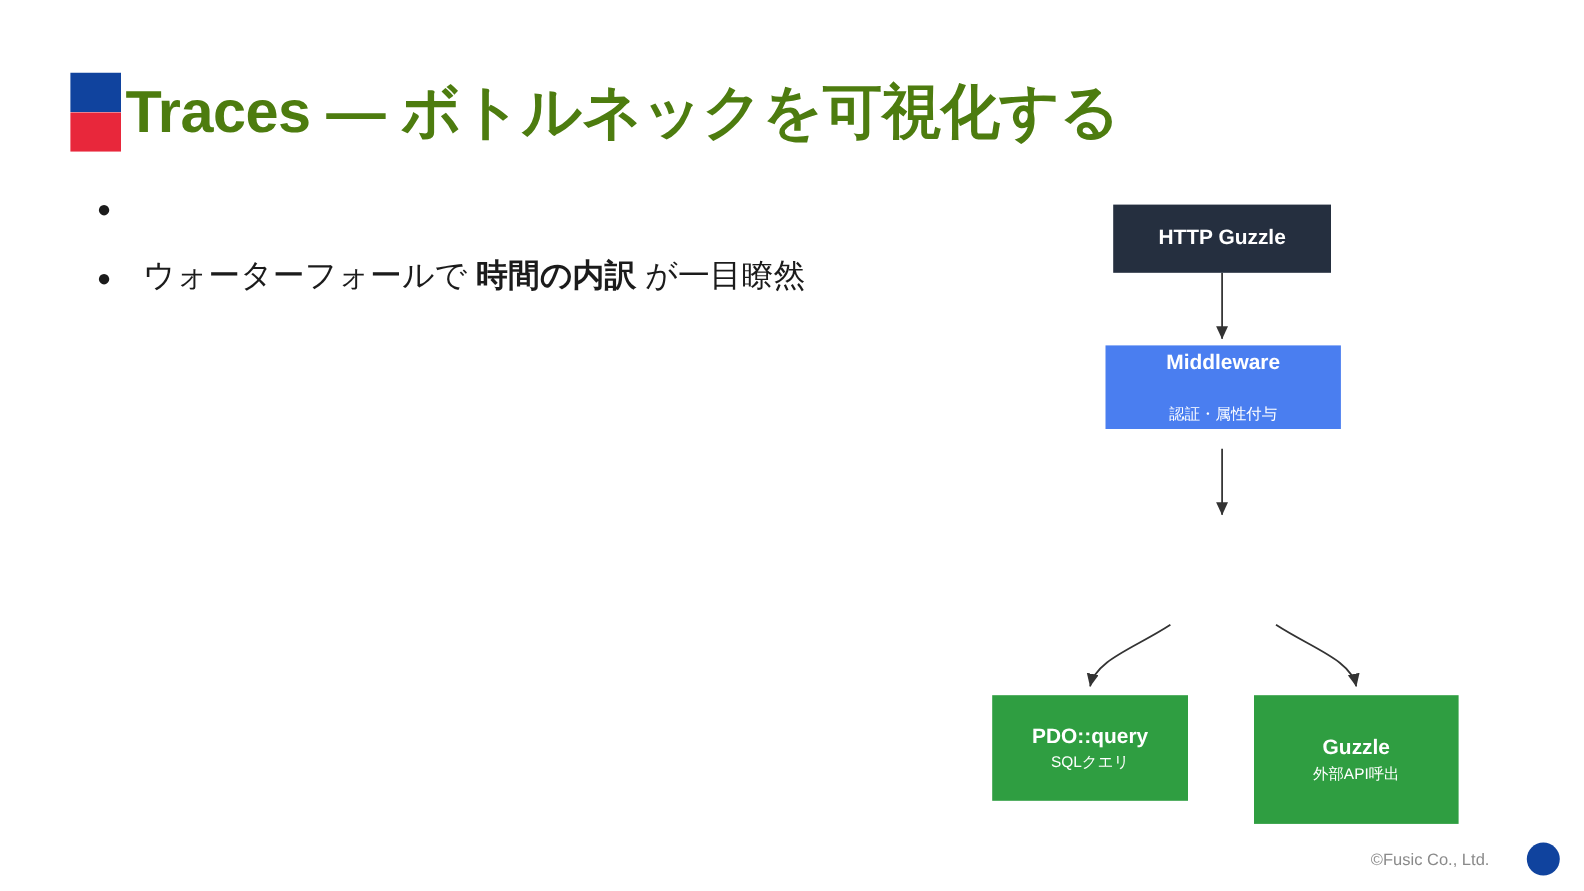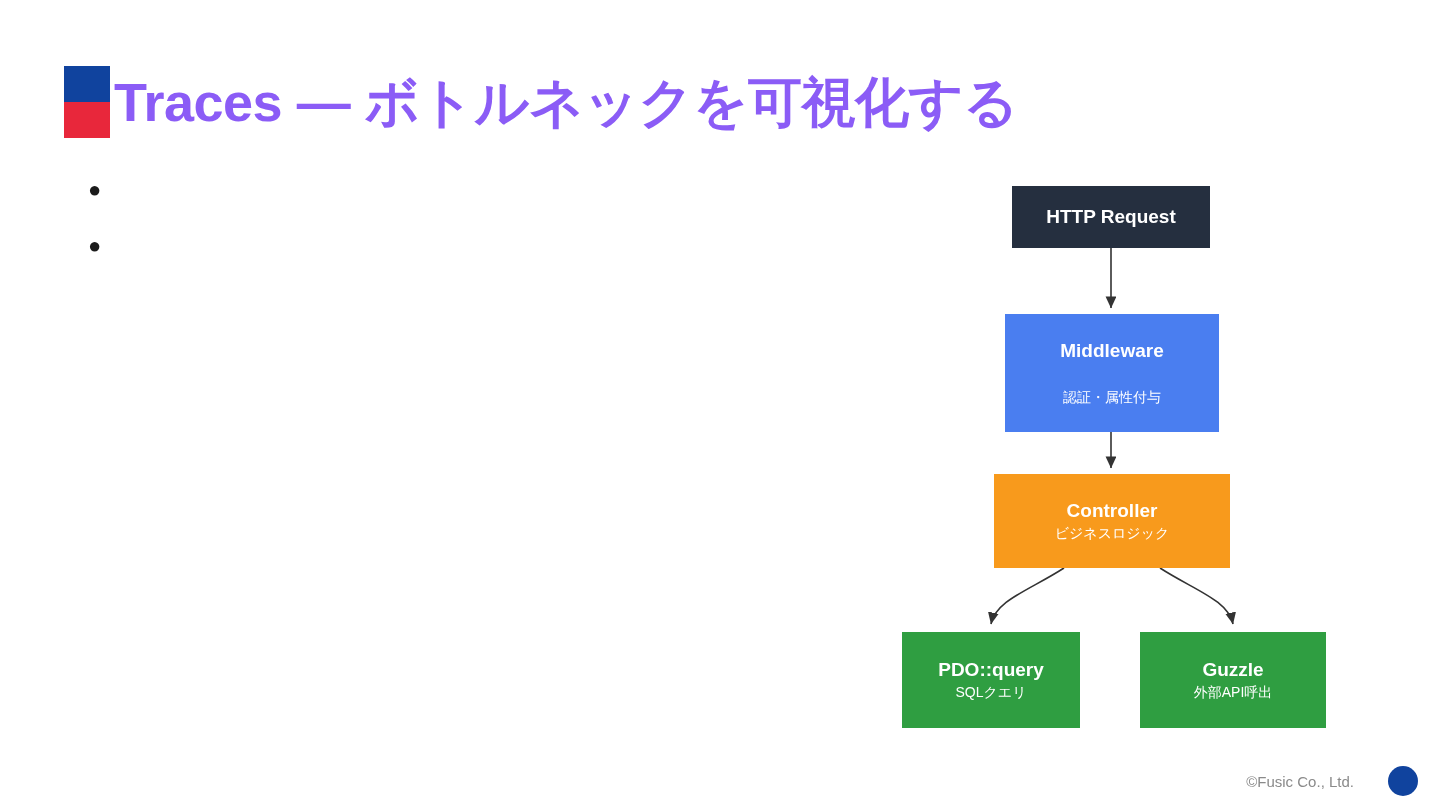--- a/index.html
+++ b/index.html
@@ -50,21 +50,21 @@
     height: 36px;
     background: #10439e;
     transform: skewX(-22deg);
   }
   .title-accent .slash-bottom::before {
     background: #e8273b;
   }
   .slide-title-text {
     font-size: 54px;
     font-weight: bold;
-    color: #8b5cf6;
+    color: #4d7c0f;
     letter-spacing: -0.5px;
     white-space: nowrap;
     line-height: 1;
   }
 
   
   .bullet-list {
     position: absolute;
     left: 88px;
     top: 174px;
@@ -117,24 +117,24 @@
   .flow-node .node-title {
     font-size: 19px;
     font-weight: bold;
   }
   .flow-node .node-sub {
     font-size: 14px;
     font-weight: normal;
     margin-top: 2px;
   }
   .node-http     { left: 132px; top: 16px;  width: 198px; height: 62px;  background: #252f3f; }
-  .node-mw       { left: 125px; top: 144px; width: 214px; height: 118px;  background: #4a7ef0; gap: 24px; }
+  .node-mw       { left: 125px; top: 144px; width: 214px; height: 76px;  background: #4a7ef0; gap: 24px; }
   .node-ctrl     { left: 114px; top: 304px; width: 236px; height: 94px;  background: #f89a1c; }
   .node-pdo      { left: 22px;  top: 462px; width: 178px; height: 96px;  background: #2f9e41; }
-  .node-guzzle   { left: 260px; top: 462px; width: 186px; height: 96px;  background: #2f9e41; }
+  .node-guzzle   { left: 260px; top: 462px; width: 186px; height: 117px;  background: #2f9e41; }
 
   
   .footer {
     position: absolute;
     right: 22px;
     bottom: 14px;
     display: flex;
     align-items: center;
     gap: 34px;
   }
@@ -163,20 +163,21 @@
 </div>
 
 <div class="bullet-list">
 
   <div class="bullet-item">
     <span class="bullet-marker">●</span>
   </div>
 
   <div class="bullet-item">
     <span class="bullet-marker">●</span>
+    <span class="bullet-text"><span>ウォーターフォールで </span><b>時間の内訳</b><span> が一目瞭然</span></span>
   </div>
 
 </div>
 
 <div class="flow-diagram">
 
   <svg class="flow-svg" viewBox="0 0 470 575">
     <defs>
       <marker id="arrowhead" markerWidth="9" markerHeight="9" refX="7.2" refY="3.4" orient="auto">
         <path d="M0,0 L7.4,3.4 L0,6.8 z" fill="#333333"></path>
@@ -186,32 +187,28 @@
     <line x1="231" y1="78" x2="231" y2="138" stroke="#333333" stroke-width="1.6" marker-end="url(#arrowhead)"></line>
 
     <line x1="231" y1="238" x2="231" y2="298" stroke="#333333" stroke-width="1.6" marker-end="url(#arrowhead)"></line>
 
     <path d="M 184 398 C 150 420 116 430 111 454" fill="none" stroke="#333333" stroke-width="1.6" marker-end="url(#arrowhead)"></path>
 
     <path d="M 280 398 C 314 420 348 430 353 454" fill="none" stroke="#333333" stroke-width="1.6" marker-end="url(#arrowhead)"></path>
   </svg>
 
   <div class="flow-node node-http">
-    <span class="node-title">HTTP Request</span>
+    <span class="node-title">HTTP Guzzle</span>
   </div>
 
   <div class="flow-node node-mw">
     <span class="node-title">Middleware</span>
     <span class="node-sub">認証・属性付与</span>
   </div>
 
-  <div class="flow-node node-ctrl">
-    <span class="node-title">Controller</span>
-    <span class="node-sub">ビジネスロジック</span>
-  </div>
 
   <div class="flow-node node-pdo">
     <span class="node-title">PDO::query</span>
     <span class="node-sub">SQLクエリ</span>
   </div>
 
   <div class="flow-node node-guzzle">
     <span class="node-title">Guzzle</span>
     <span class="node-sub">外部API呼出</span>
   </div>

